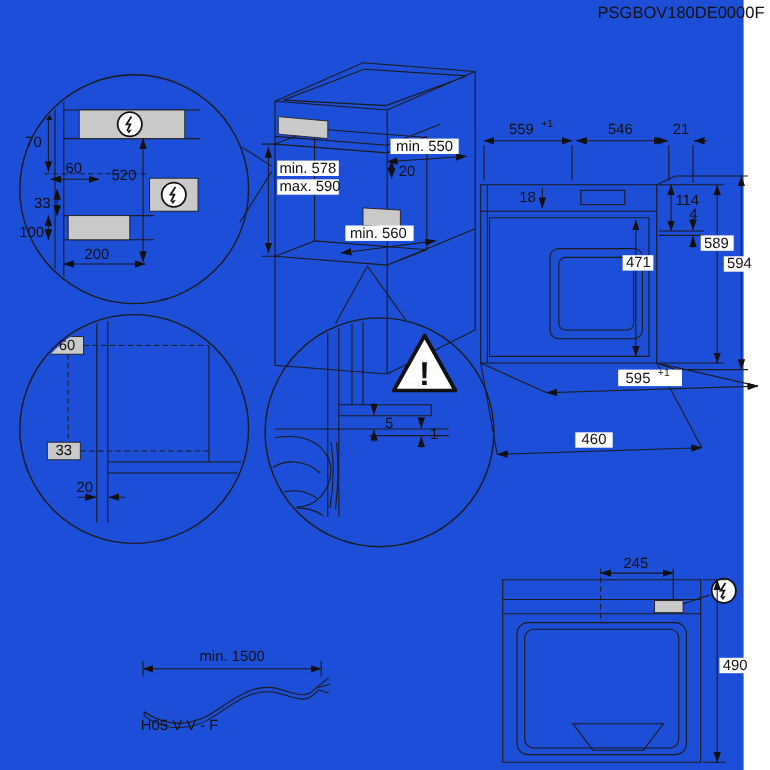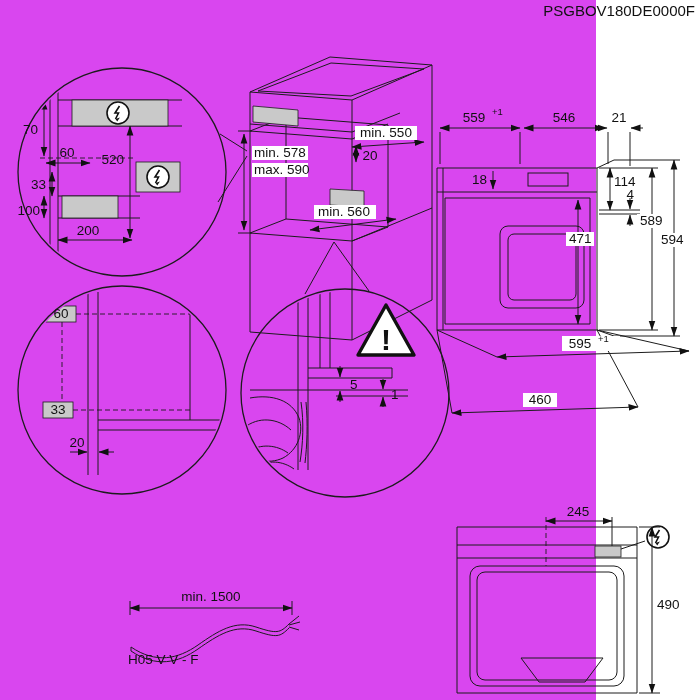--- a/index.html
+++ b/index.html
@@ -1,16 +1,16 @@
 <!DOCTYPE html>
 <html><head>
 <meta charset="utf-8">
 <style>
   html,body{margin:0;padding:0;background:#fff;}
-  .stage{width:596px;height:700px;position:relative;background:#d946ef;}
+  .stage{width:676px;height:700px;position:relative;background:#1d4ed8;}
   svg{display:block;}
   .ln{stroke:#1c1c1c;stroke-width:1;fill:none;}
   .lnb{stroke:#1c1c1c;stroke-width:1.3;fill:none;}
   .dash{stroke:#1c1c1c;stroke-width:.9;fill:none;stroke-dasharray:5 3;}
   .dim{stroke:#1c1c1c;stroke-width:1;fill:none;}
   .gray{fill:#c9c9c9;stroke:#1c1c1c;stroke-width:.8;}
   .bg{fill:#ffffff;stroke:none;}
   .t{font-family:"Liberation Sans","DejaVu Sans",sans-serif;font-size:13.5px;fill:#111;}
   .ts{font-size:9.5px;}
   .title{font-size:15px;}

